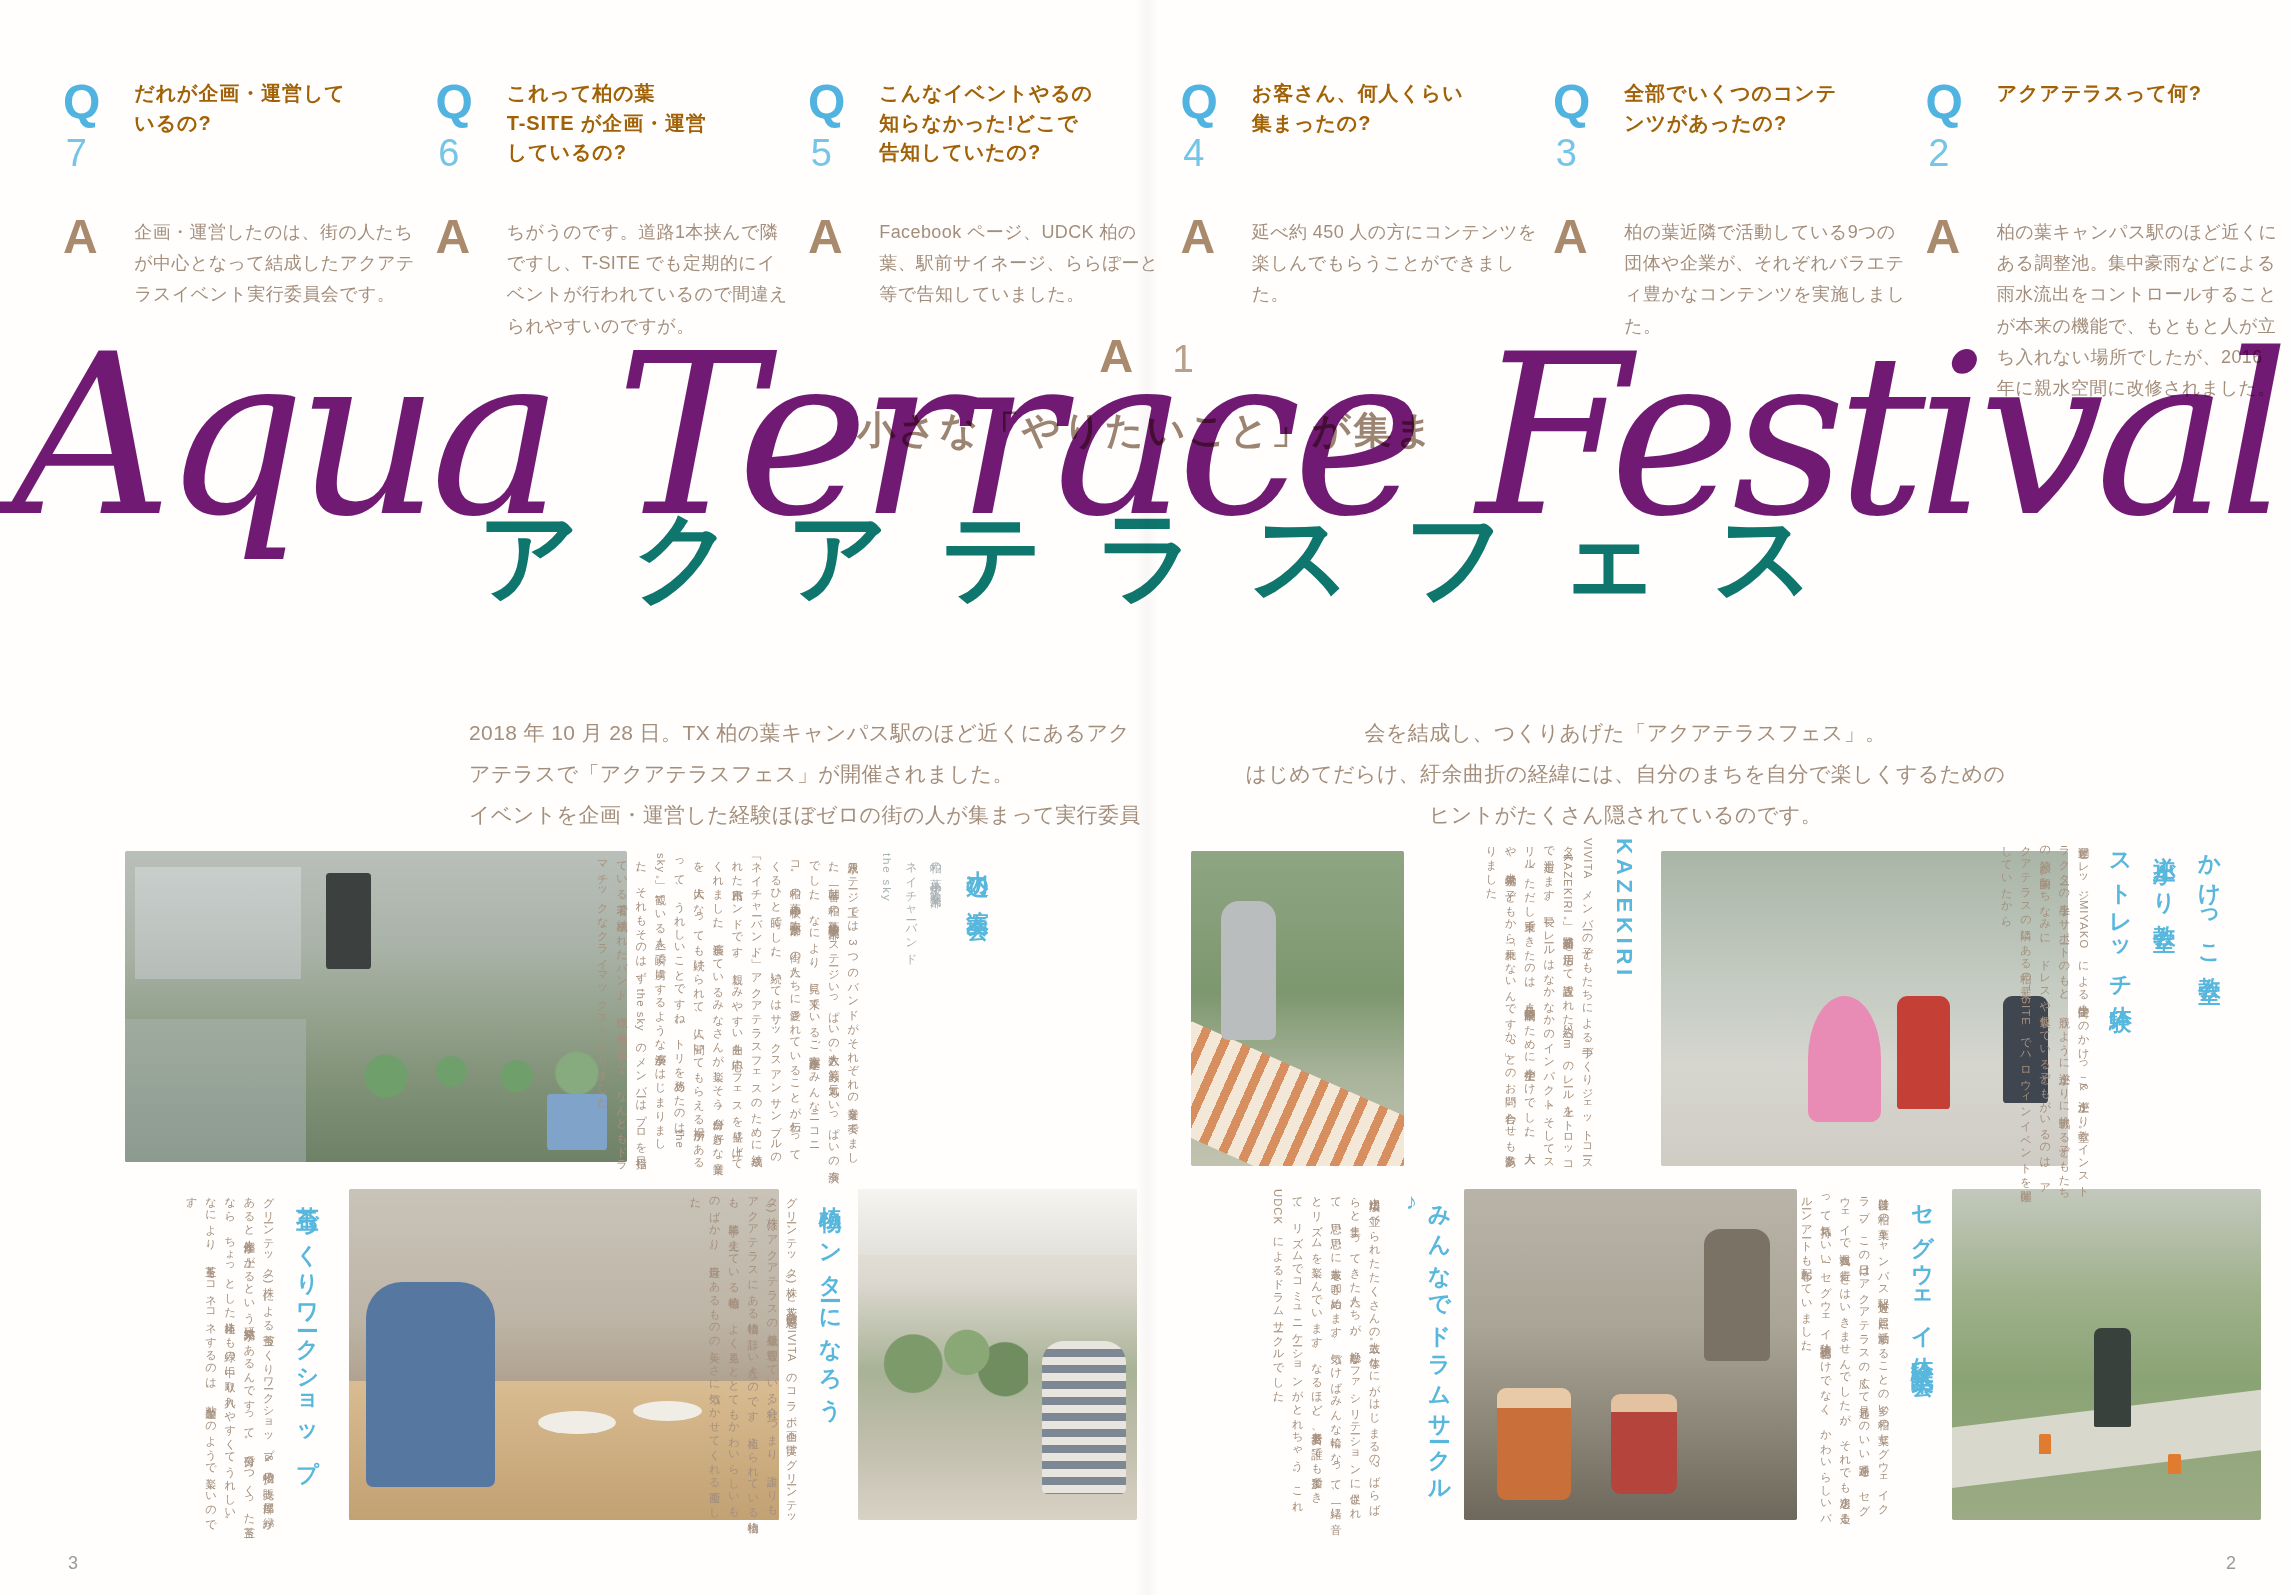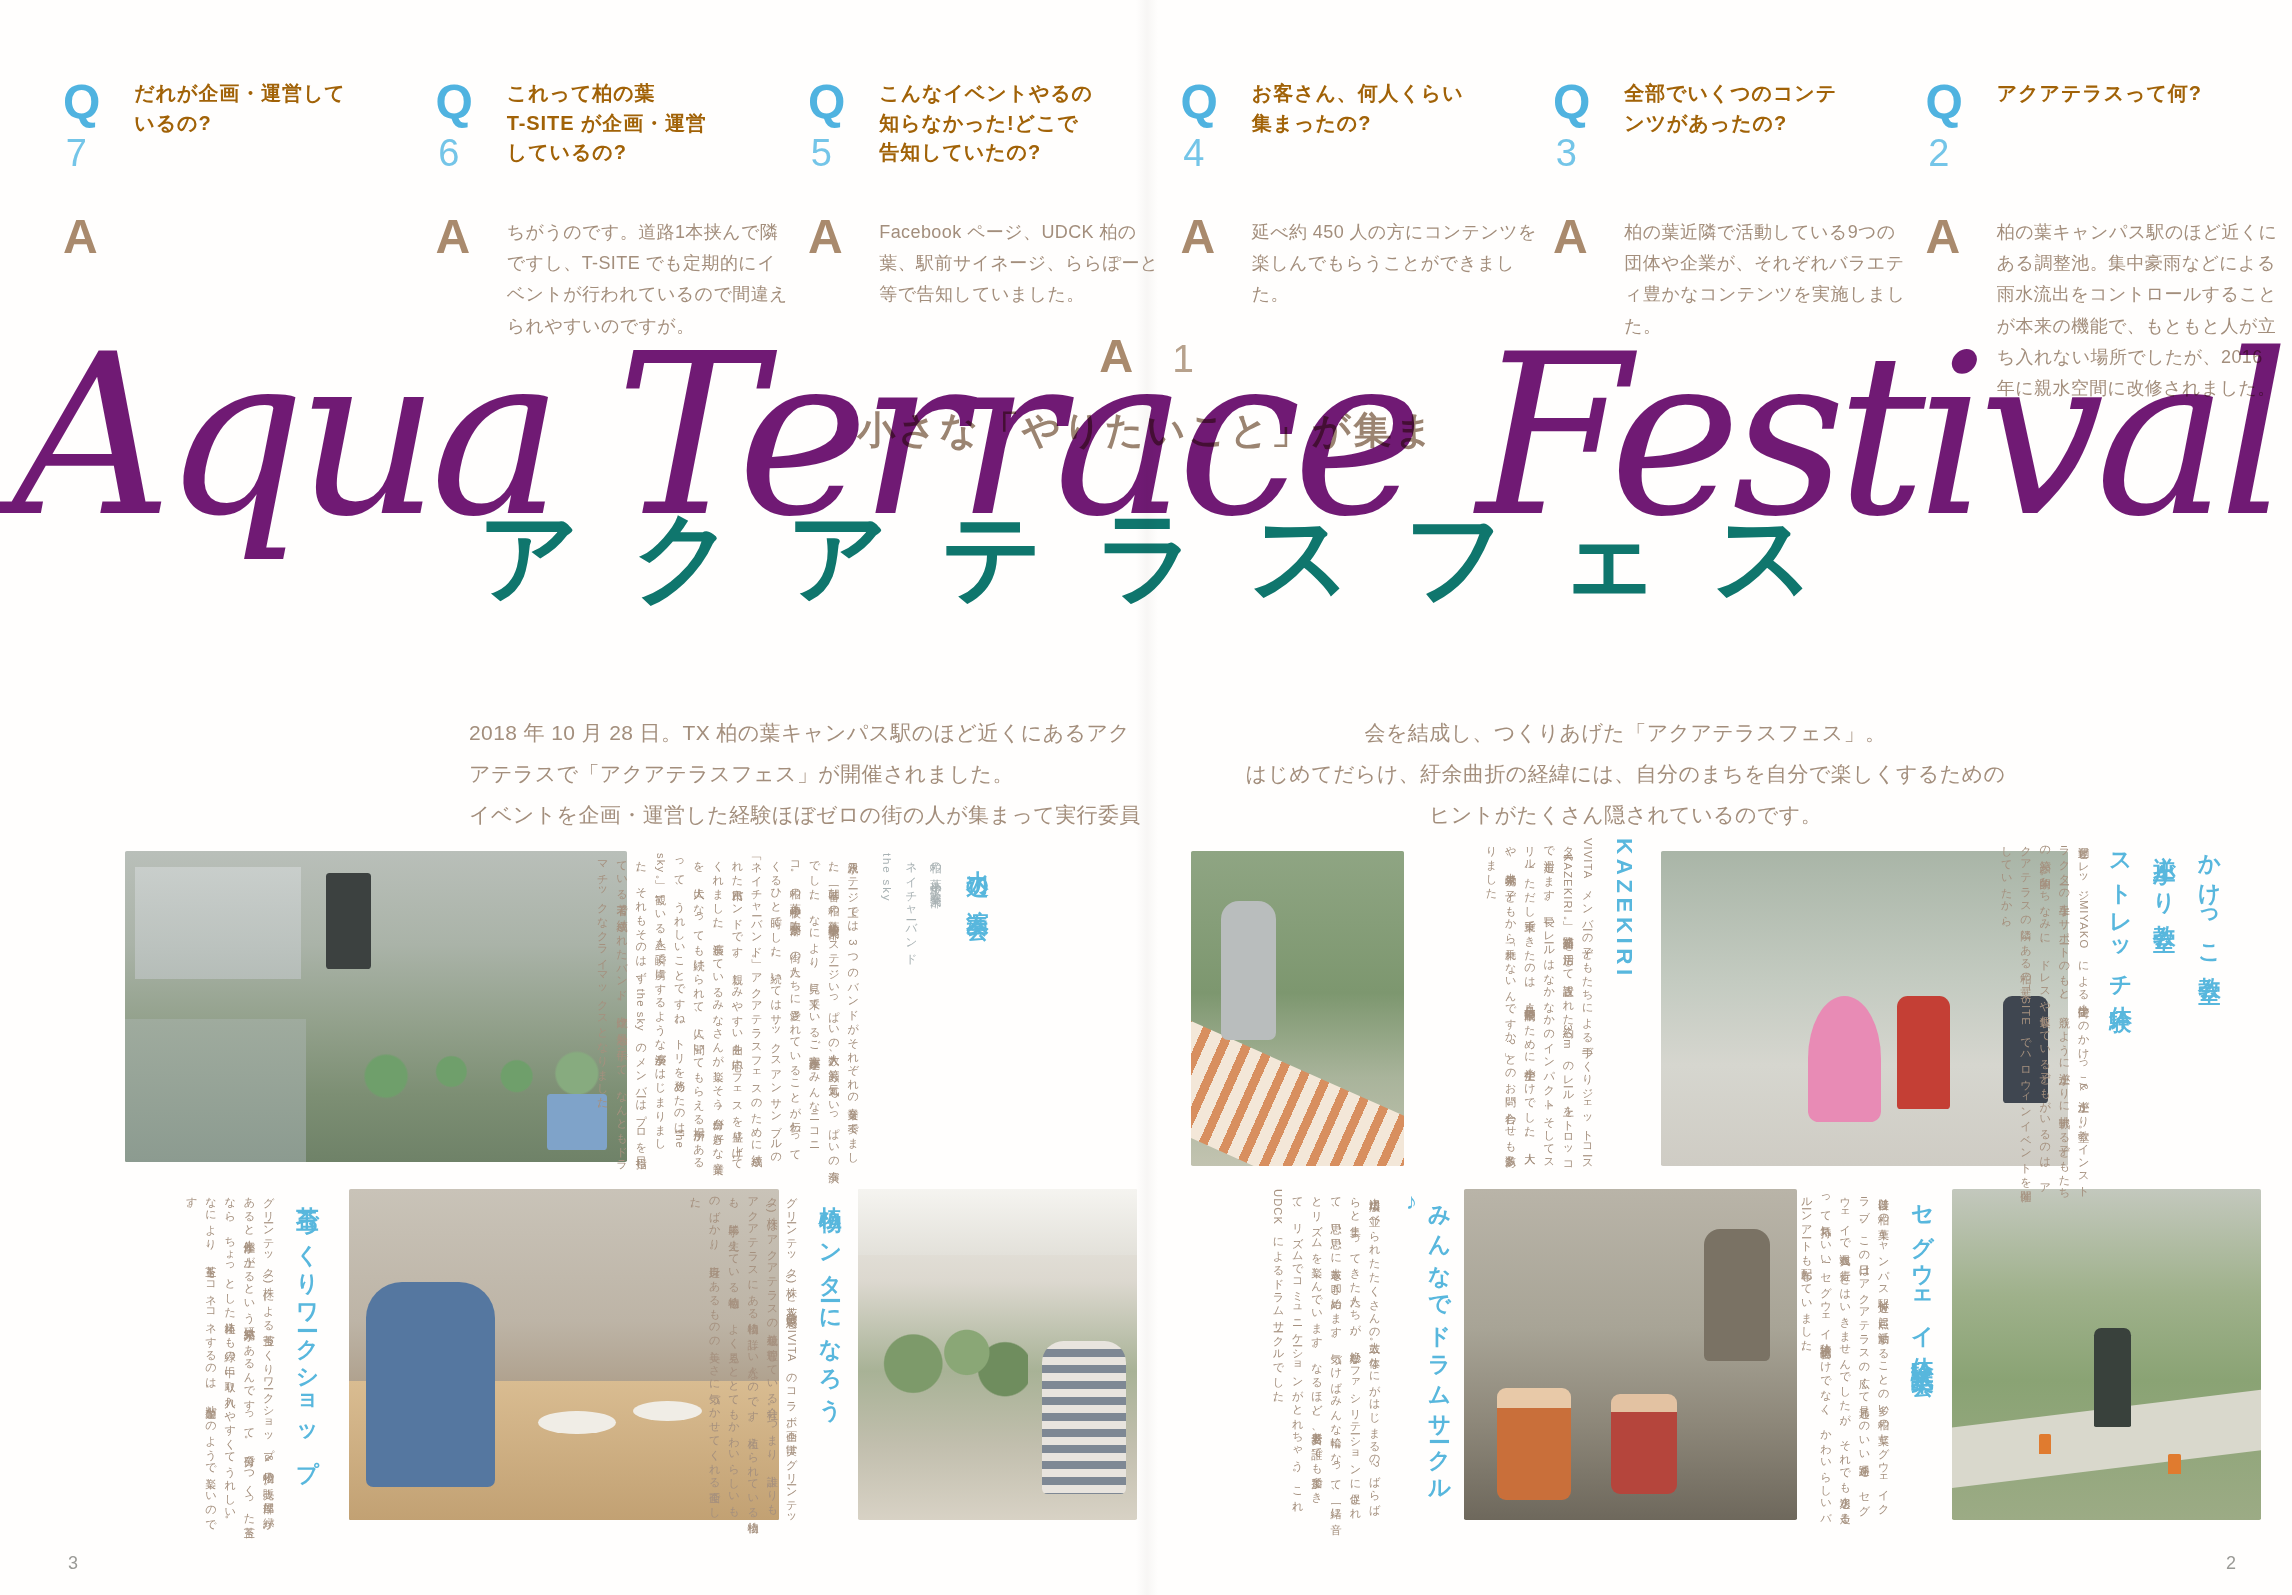--- a/index.html
+++ b/index.html
@@ -111,20 +111,21 @@
 
   <div id="qa-row">
     <div class="qa">
       <div class="qcell">
         <div class="qletter">Q</div>
         <div class="qnumber">7</div>
       </div>
       <div class="question">だれが企画・運営して
 いるの?</div>
       <div class="acell">A</div>
+      <div class="answer">企画・運営したのは、街の人たちが中心となって結成したアクアテラスイベント実行委員会です。</div>
     </div>
     <div class="qa">
       <div class="qcell">
         <div class="qletter">Q</div>
         <div class="qnumber">6</div>
       </div>
       <div class="question">これって柏の葉
 T-SITE が企画・運営
 しているの?</div>
       <div class="acell">A</div>

